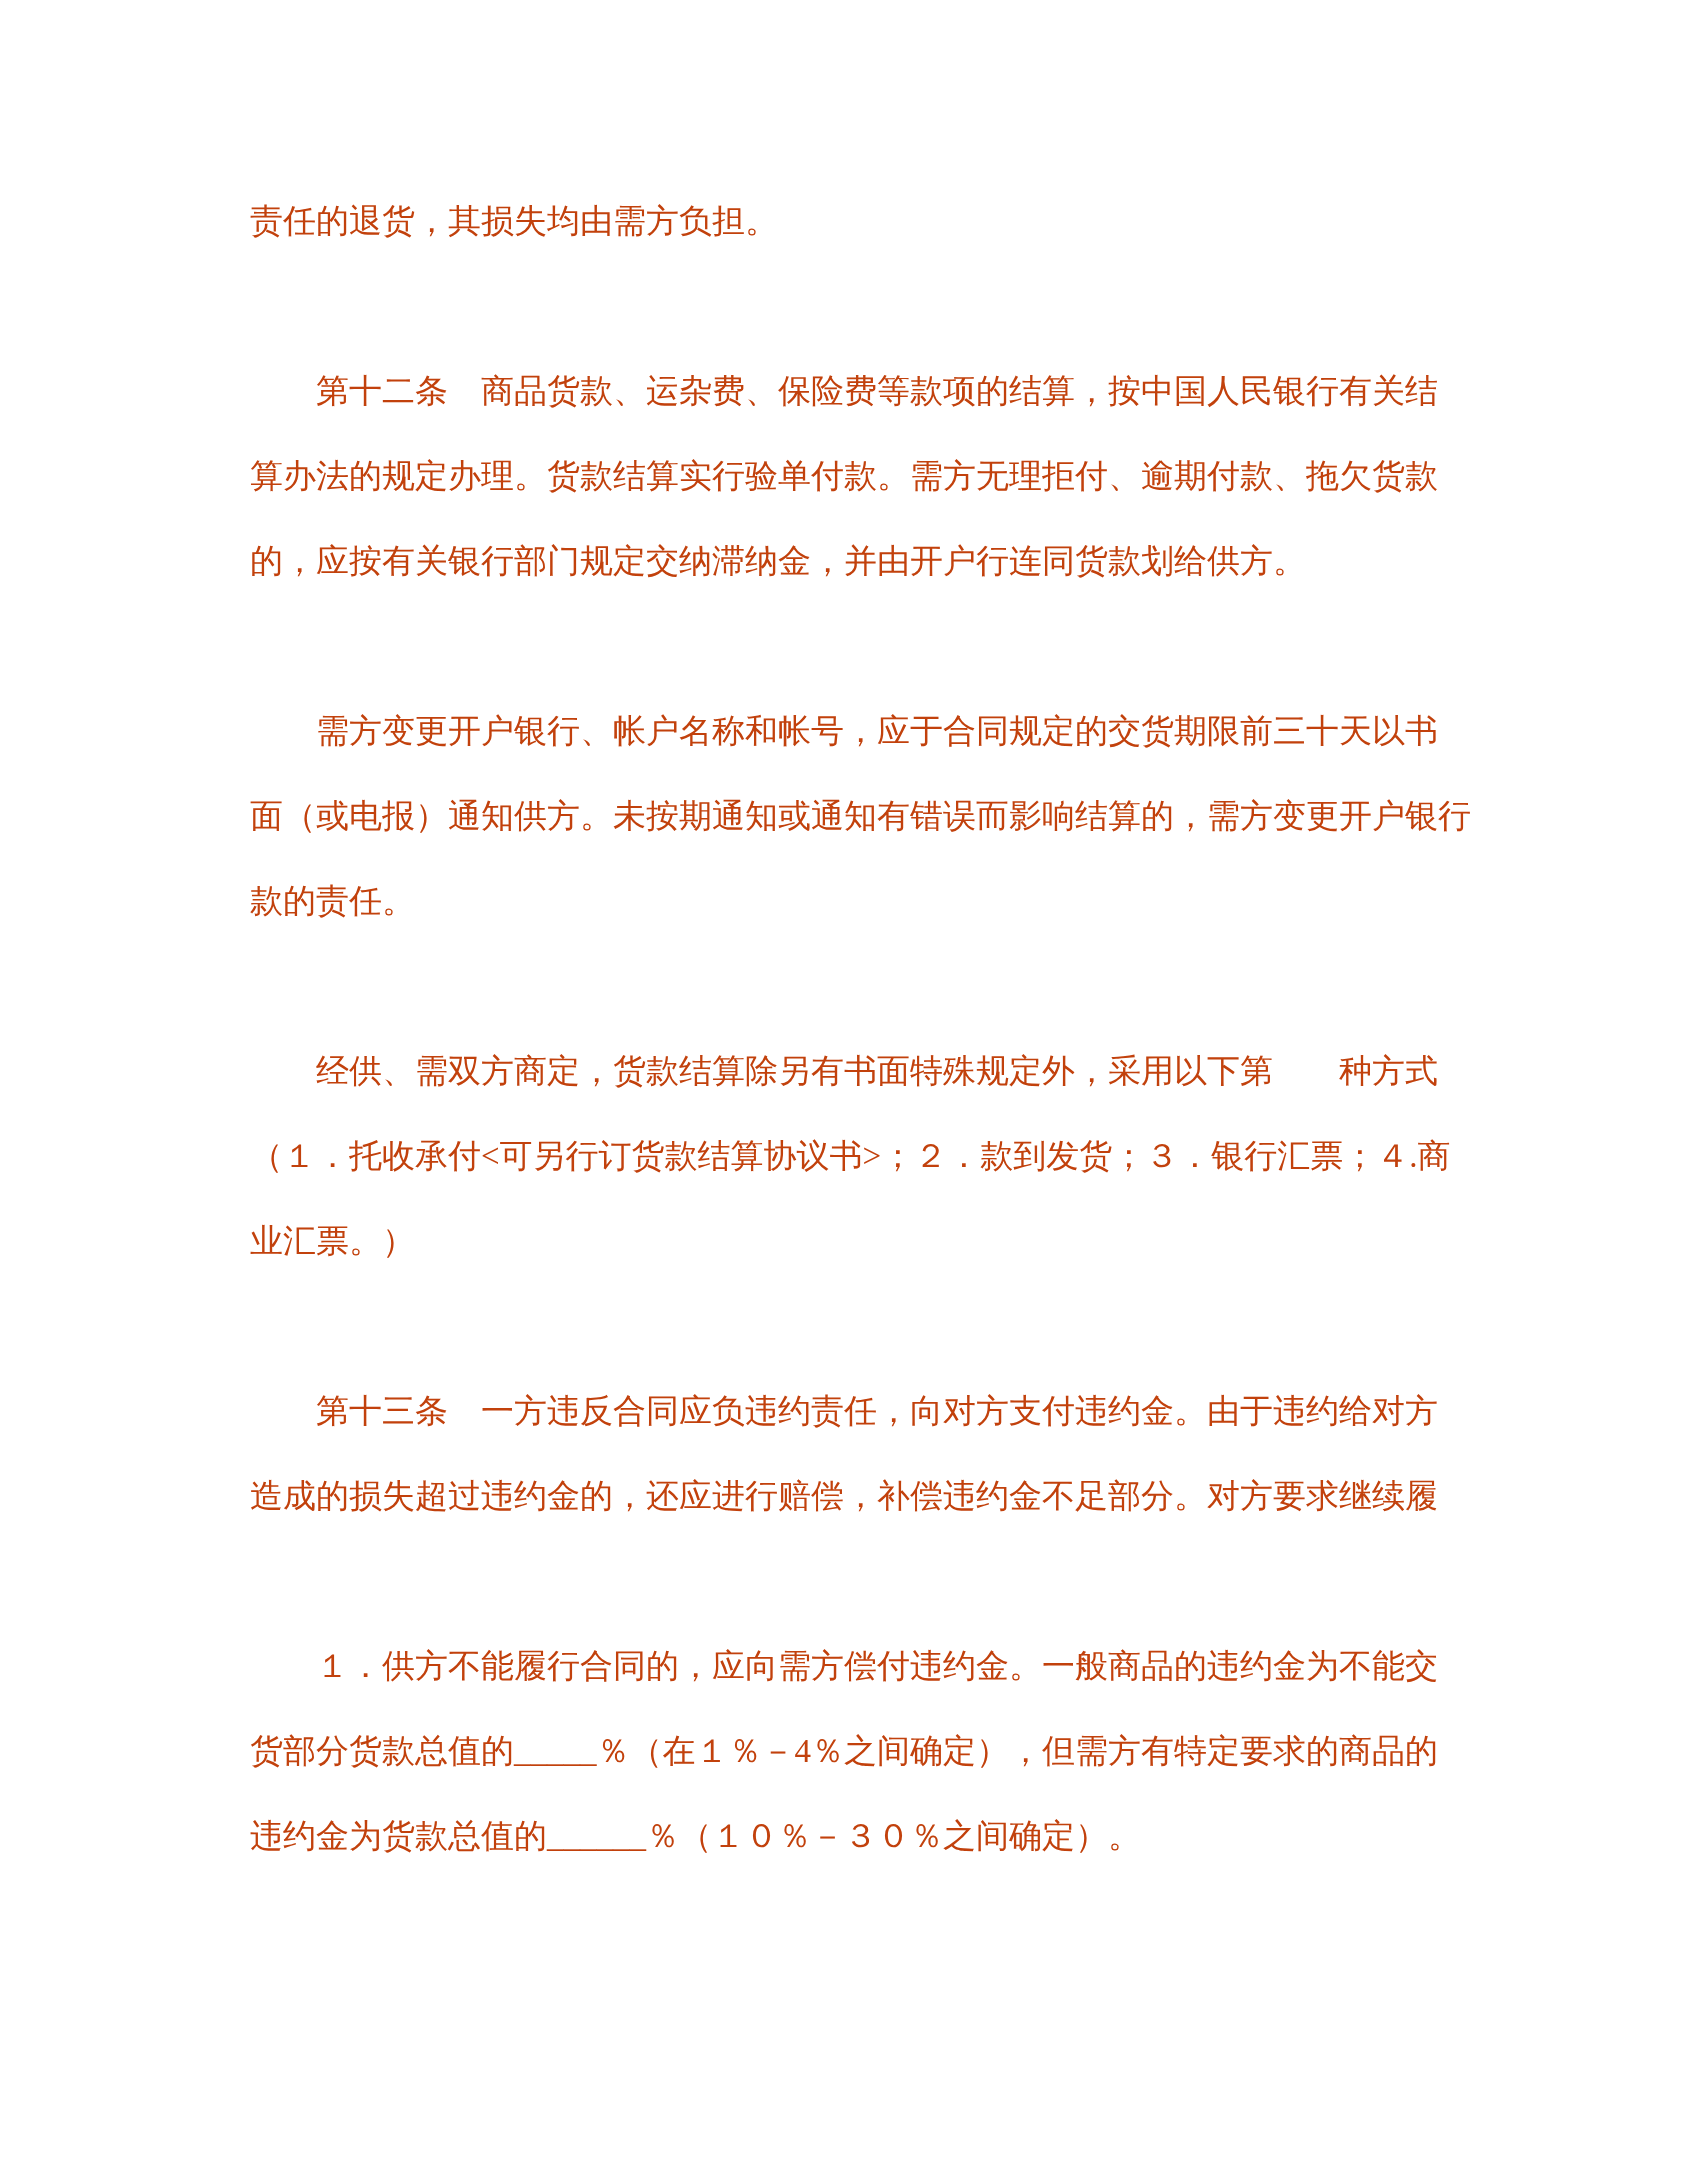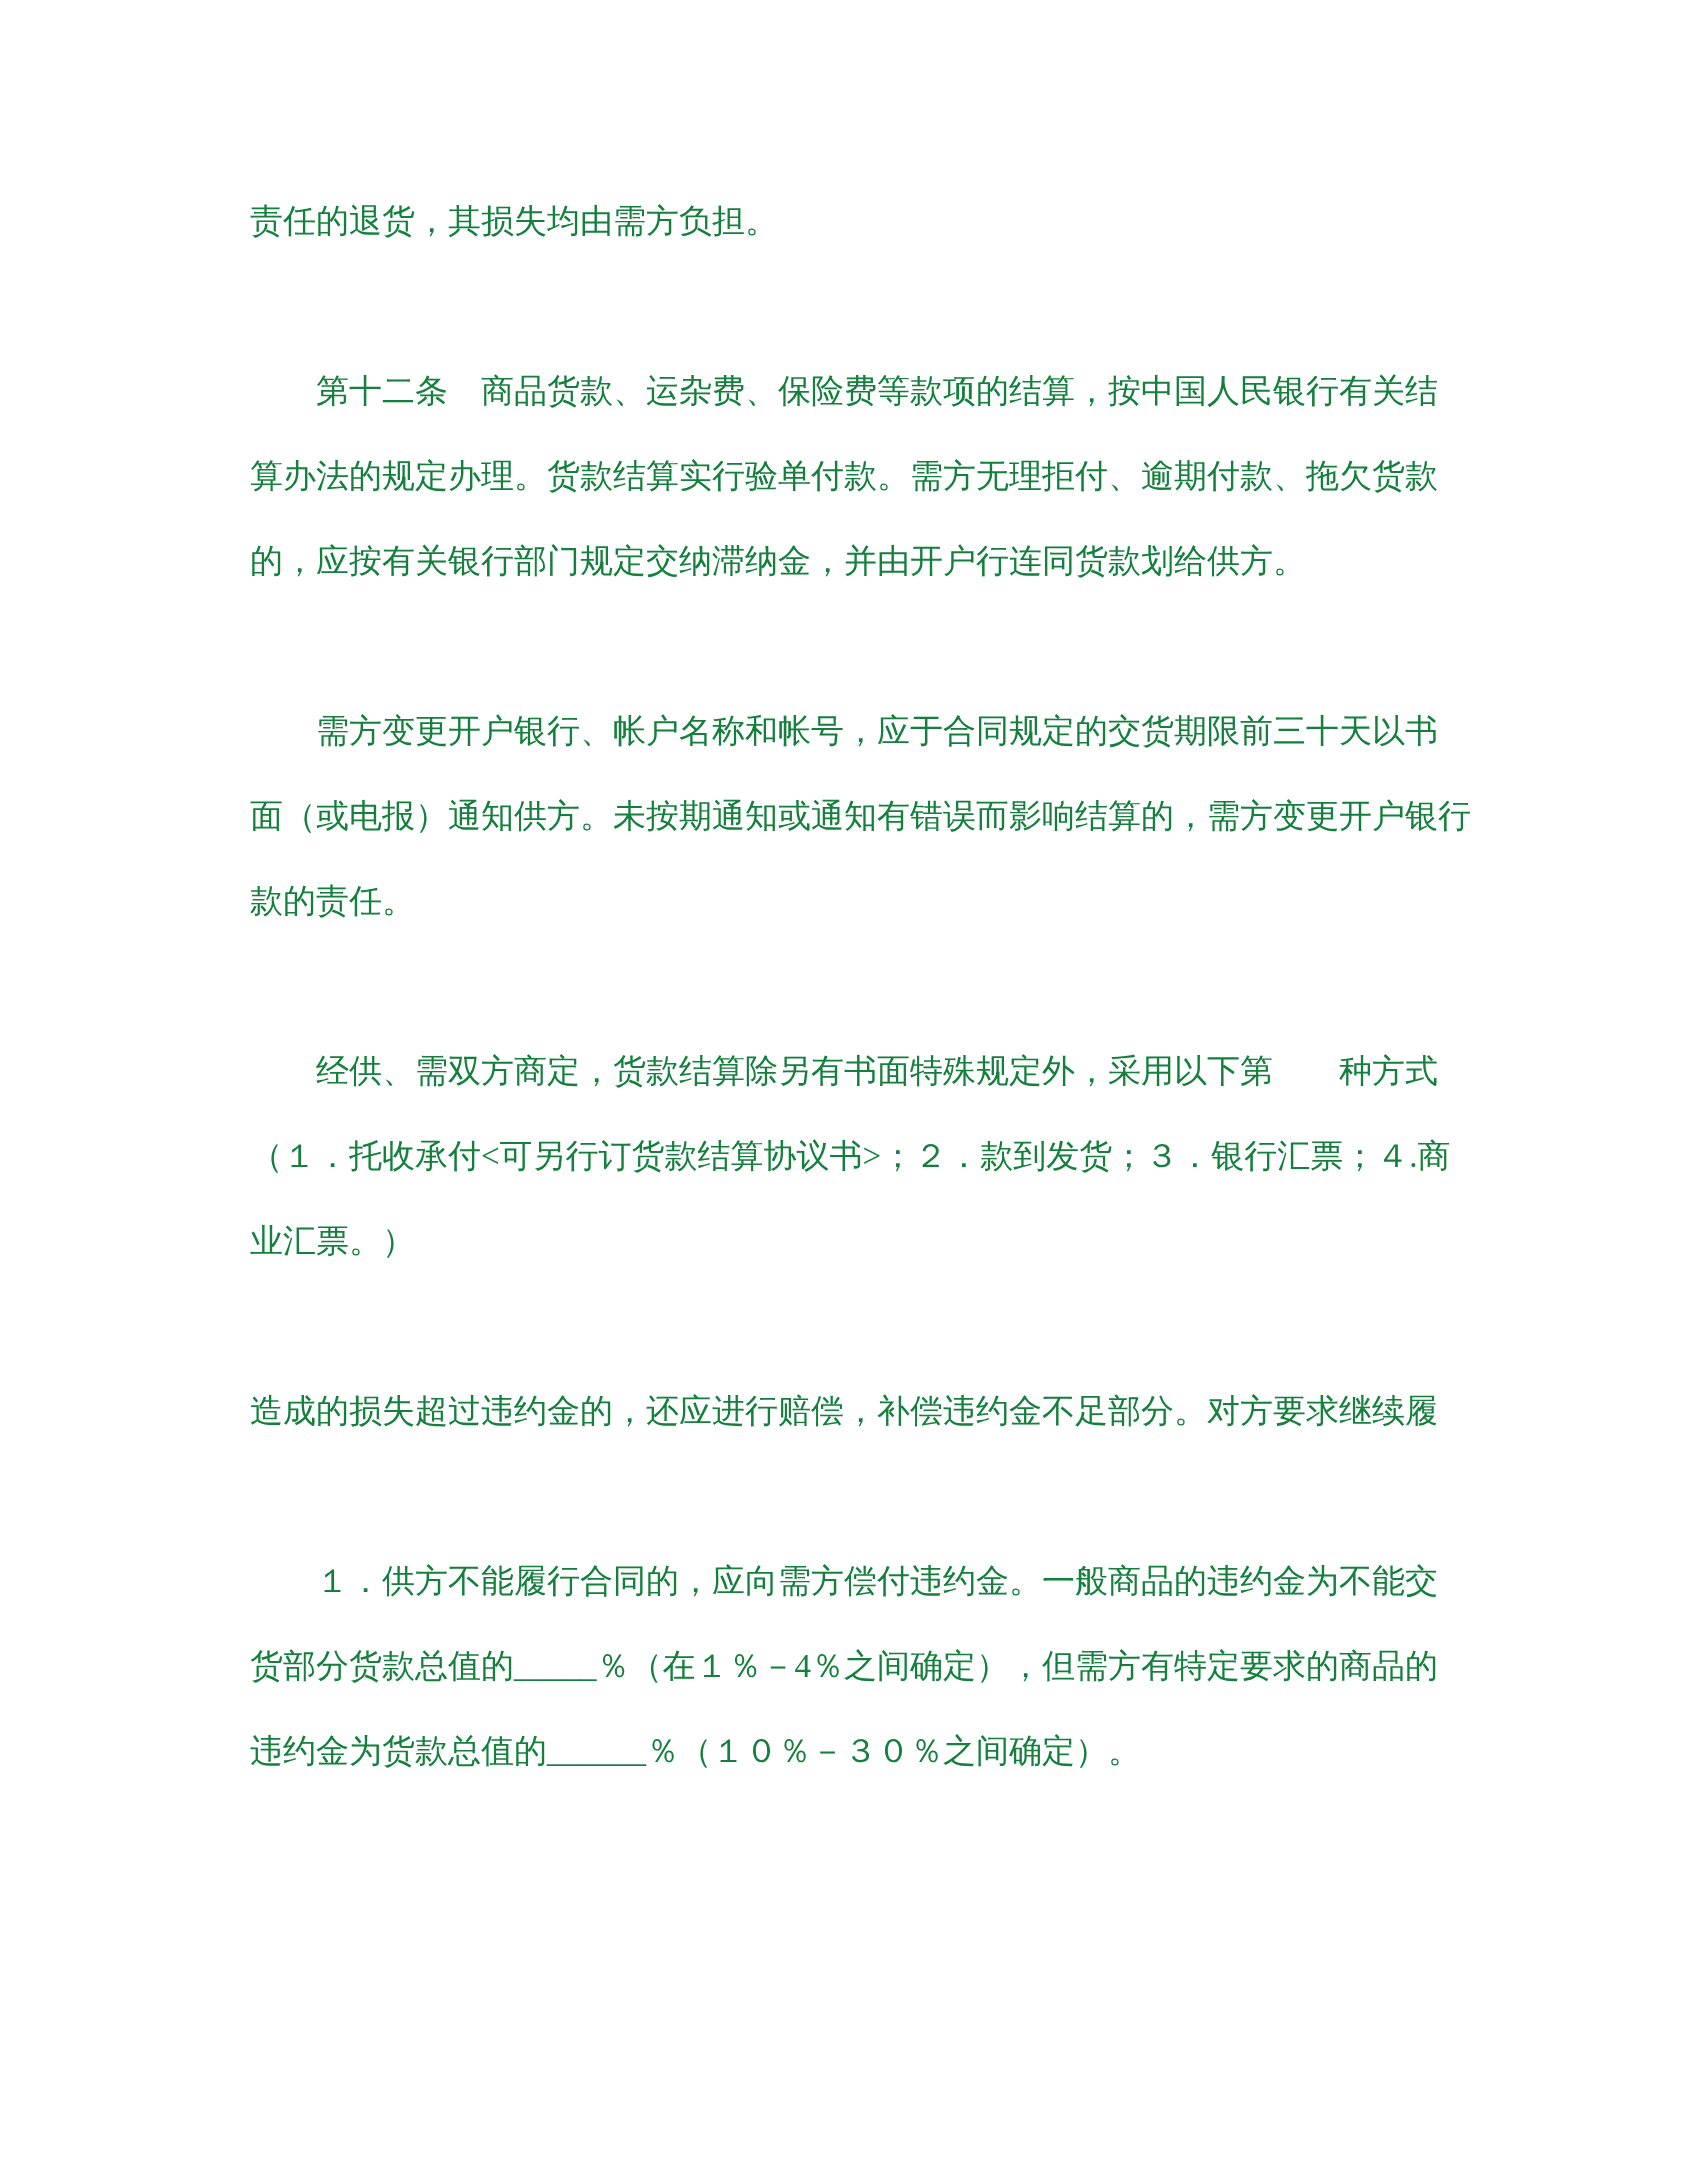--- a/index.html
+++ b/index.html
@@ -14,21 +14,21 @@
   }
   .page {
     box-sizing: border-box;
     width: 1686px;
     height: 2182px;
     padding: 179px 220px 0 250px;
     background: #ffffff;
     font-family: "Liberation Serif", "DejaVu Serif", serif;
     font-size: 33px;
     line-height: 85px;
-    color: #15803d;
+    color: #c2410c;
     font-weight: 400;
   }
   .para {
     margin: 0;
   }
   .para + .para {
     margin-top: 85px; 
   }
   .line {
     white-space: pre;
@@ -59,20 +59,21 @@
     <div class="line">款的责任。</div>
   </div>
 
   <div class="para">
     <div class="line first-indent">经供、需双方商定，货款结算除另有书面特殊规定外，采用以下第　　种方式</div>
     <div class="line">（１．托收承付&lt;可另行订货款结算协议书&gt;；２．款到发货；３．银行汇票；４.商</div>
     <div class="line">业汇票。）</div>
   </div>
 
   <div class="para">
+    <div class="line first-indent">第十三条　一方违反合同应负违约责任，向对方支付违约金。由于违约给对方</div>
     <div class="line">造成的损失超过违约金的，还应进行赔偿，补偿违约金不足部分。对方要求继续履</div>
   </div>
 
   <div class="para">
     <div class="line first-indent">１．供方不能履行合同的，应向需方偿付违约金。一般商品的违约金为不能交</div>
     <div class="line">货部分货款总值的_____％（在１％－4％之间确定），但需方有特定要求的商品的</div>
     <div class="line">违约金为货款总值的______％（１０％－３０％之间确定）。</div>
   </div>
 
 </div>

